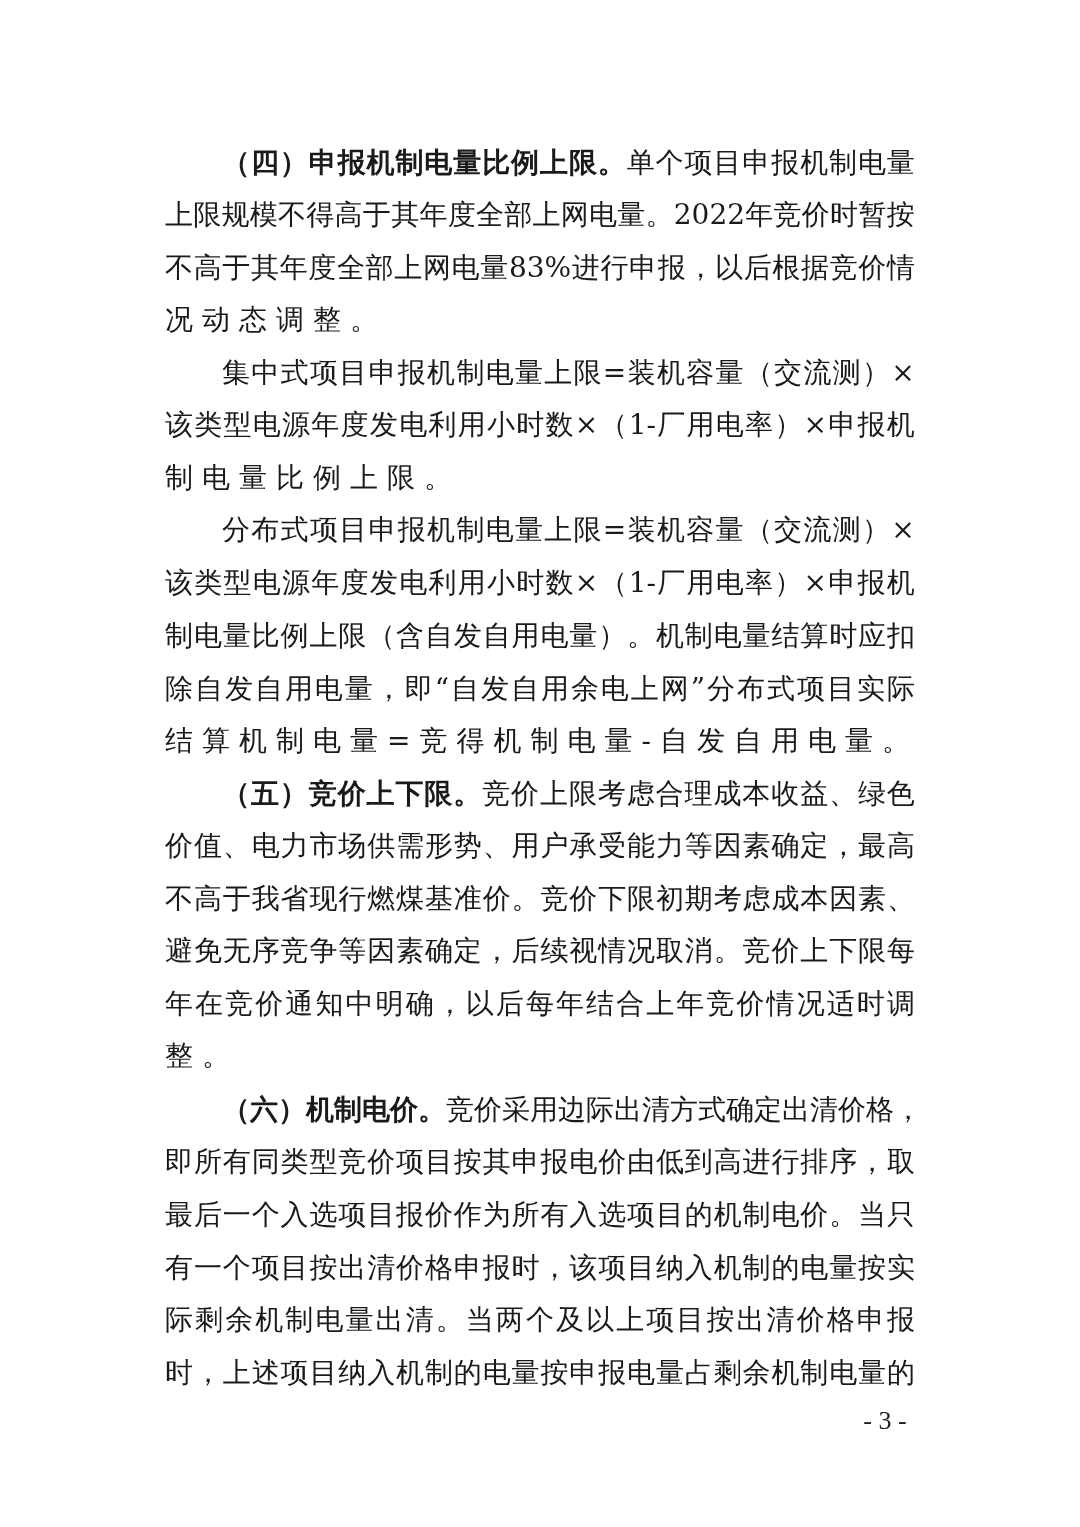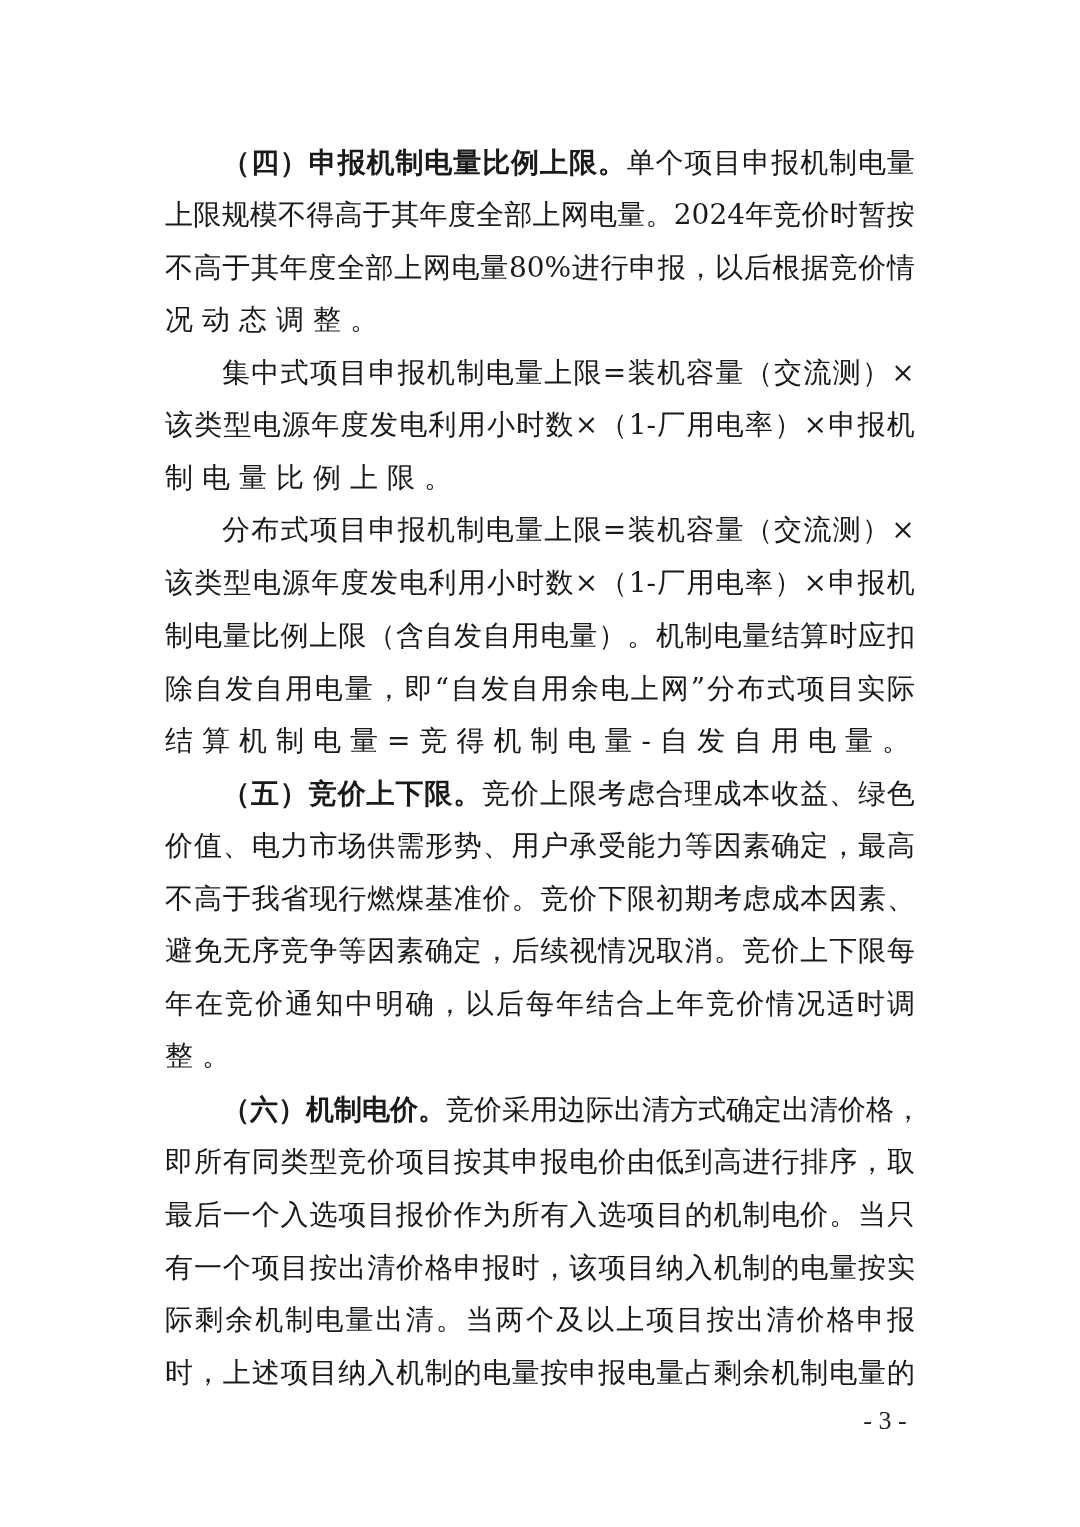--- a/index.html
+++ b/index.html
@@ -81,42 +81,42 @@
         <span class="ch">其</span>
         <span class="ch">年</span>
         <span class="ch">度</span>
         <span class="ch">全</span>
         <span class="ch">部</span>
         <span class="ch">上</span>
         <span class="ch">网</span>
         <span class="ch">电</span>
         <span class="ch">量</span>
         <span class="ch">。</span>
-        <span class="ch">2024</span>
+        <span class="ch">2022</span>
         <span class="ch">年</span>
         <span class="ch">竞</span>
         <span class="ch">价</span>
         <span class="ch">时</span>
         <span class="ch">暂</span>
         <span class="ch">按</span>
       </div>
       <div class="line" style="top: 248px;">
         <span class="ch">不</span>
         <span class="ch">高</span>
         <span class="ch">于</span>
         <span class="ch">其</span>
         <span class="ch">年</span>
         <span class="ch">度</span>
         <span class="ch">全</span>
         <span class="ch">部</span>
         <span class="ch">上</span>
         <span class="ch">网</span>
         <span class="ch">电</span>
         <span class="ch">量</span>
-        <span class="ch">80%</span>
+        <span class="ch">83%</span>
         <span class="ch">进</span>
         <span class="ch">行</span>
         <span class="ch">申</span>
         <span class="ch">报</span>
         <span class="ch">，</span>
         <span class="ch">以</span>
         <span class="ch">后</span>
         <span class="ch">根</span>
         <span class="ch">据</span>
         <span class="ch">竞</span>

